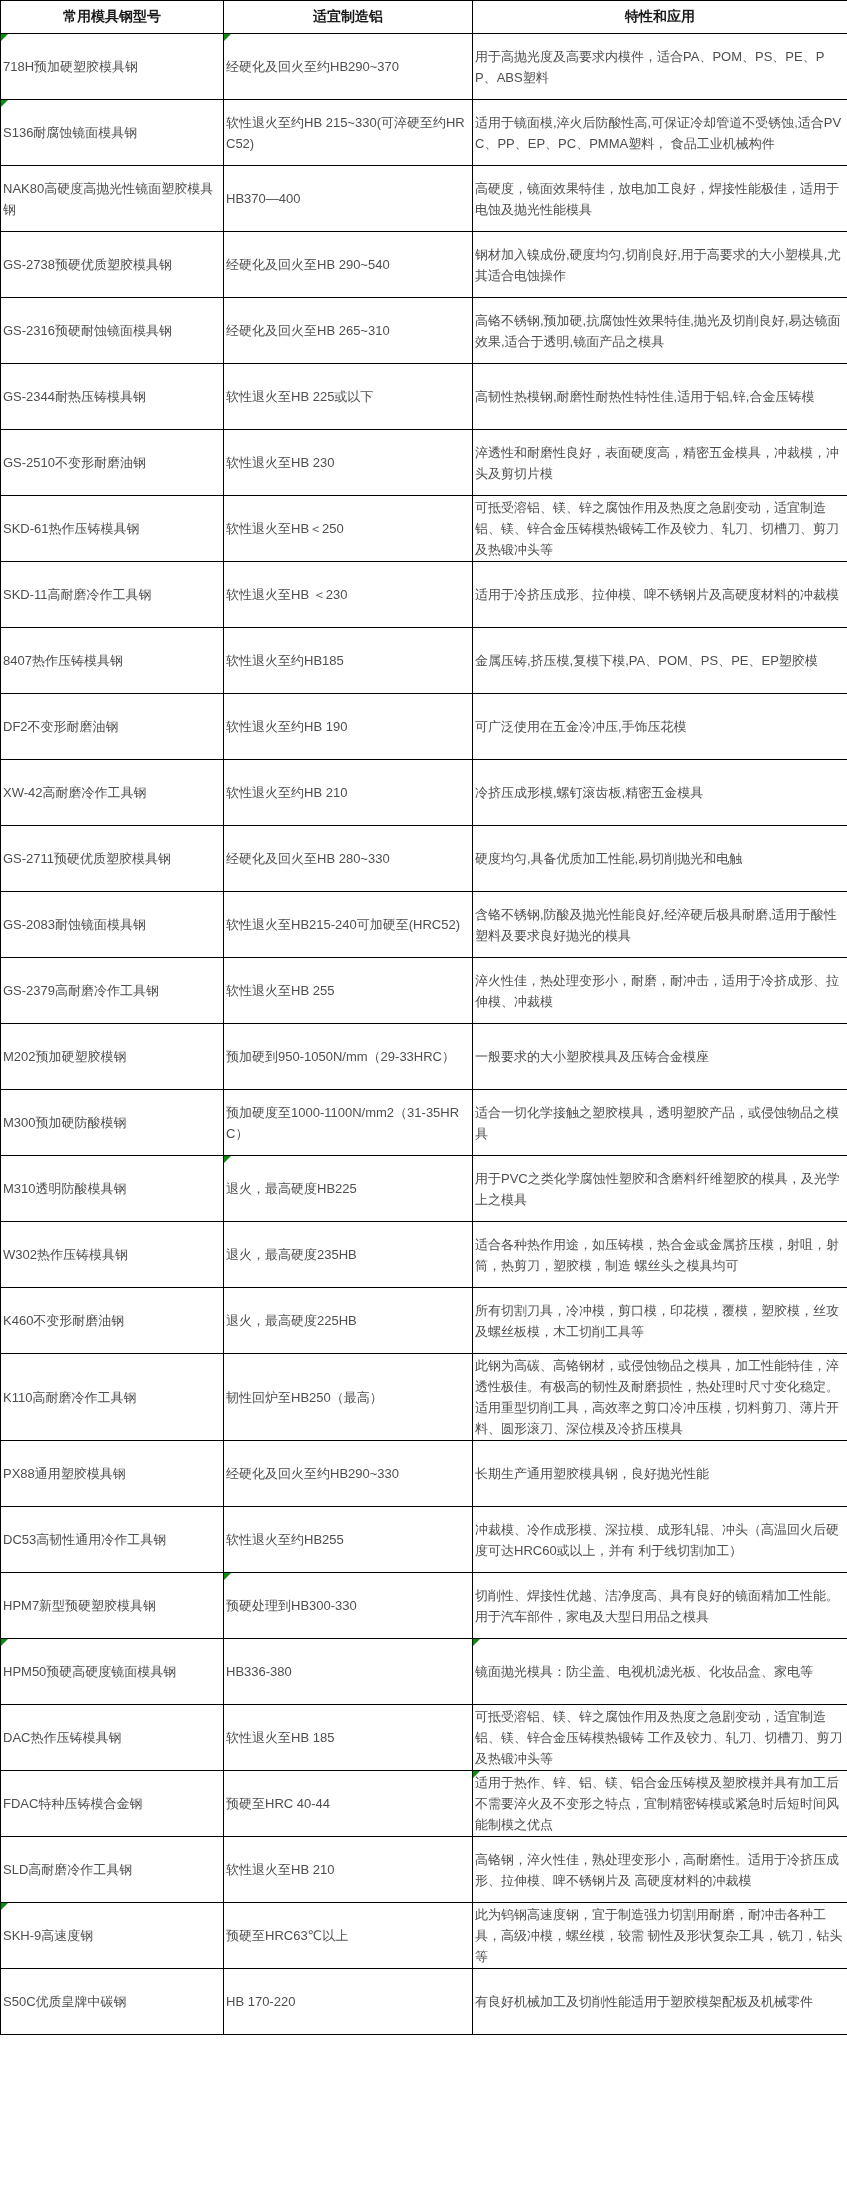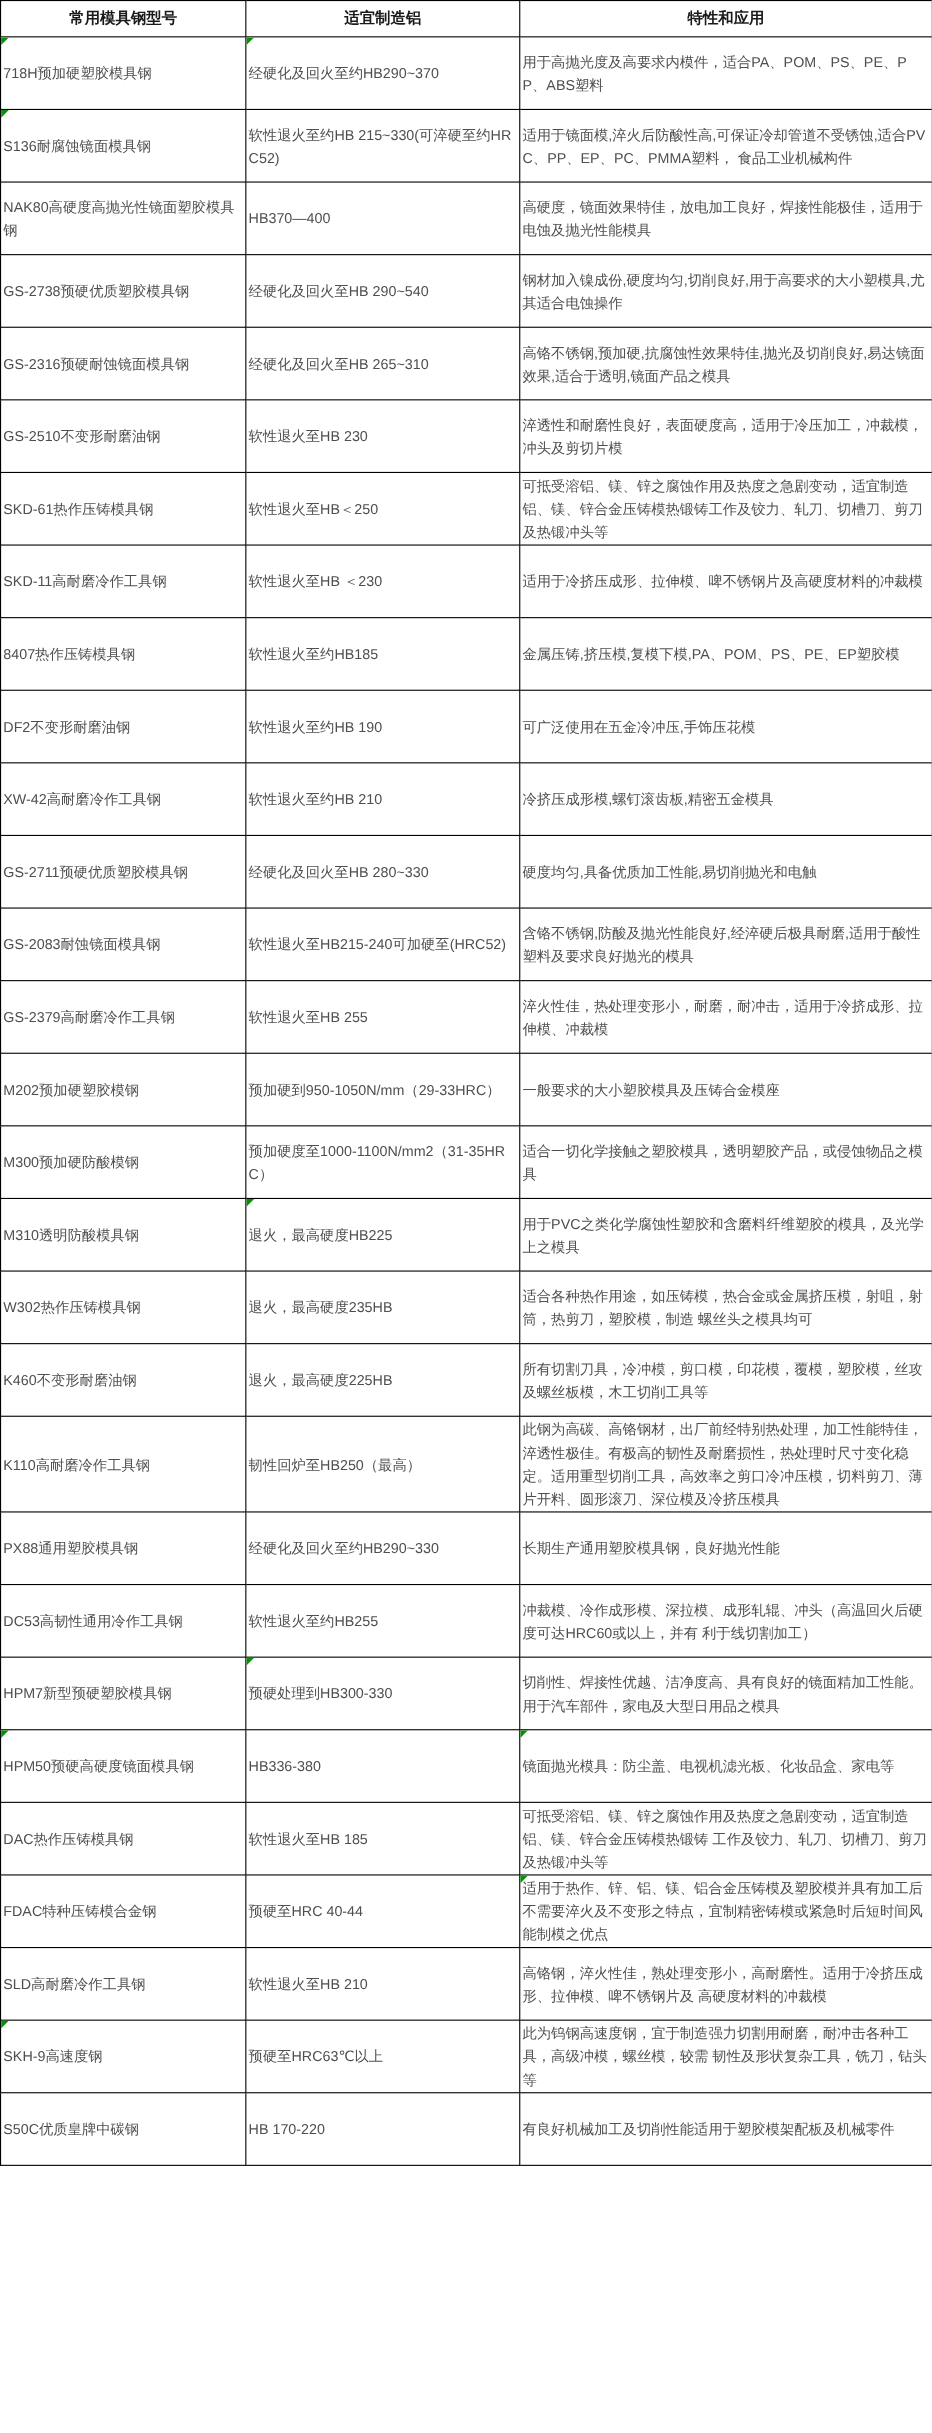--- a/index.html
+++ b/index.html
@@ -87,23 +87,28 @@
         <td><span>GS-2738预硬优质塑胶模具钢</span></td>
         <td><span>经硬化及回火至HB 290~540</span></td>
         <td><span>钢材加入镍成份,硬度均匀,切削良好,用于高要求的大小塑模具,尤其适合电蚀操作</span></td>
       </tr>
       <tr>
         <td><span>GS-2316预硬耐蚀镜面模具钢</span></td>
         <td><span>经硬化及回火至HB 265~310</span></td>
         <td><span>高铬不锈钢,预加硬,抗腐蚀性效果特佳,抛光及切削良好,易达镜面效果,适合于透明,镜面产品之模具</span></td>
       </tr>
       <tr>
+        <td><span>GS-2344耐热压铸模具钢</span></td>
+        <td><span>软性退火至HB 225或以下</span></td>
+        <td><span>高韧性热模钢,耐磨性耐热性特性佳,适用于铝,锌,合金压铸模</span></td>
+      </tr>
+      <tr>
         <td><span>GS-2510不变形耐磨油钢</span></td>
         <td><span>软性退火至HB 230</span></td>
-        <td><span>淬透性和耐磨性良好，表面硬度高，适用于冷压加工，冲裁模，冲头及剪切片模</span></td>
+        <td><span>淬透性和耐磨性良好，表面硬度高，精密五金模具，冲裁模，冲头及剪切片模</span></td>
       </tr>
       <tr>
         <td><span>SKD-61热作压铸模具钢</span></td>
         <td><span>软性退火至HB＜250</span></td>
         <td><span>可抵受溶铝、镁、锌之腐蚀作用及热度之急剧变动，适宜制造铝、镁、锌合金压铸模热锻铸工作及铰力、轧刀、切槽刀、剪刀及热锻冲头等</span></td>
       </tr>
       <tr>
         <td><span>SKD-11高耐磨冷作工具钢</span></td>
         <td><span>软性退火至HB ＜230</span></td>
         <td><span>适用于冷挤压成形、拉伸模、啤不锈钢片及高硬度材料的冲裁模</span></td>
@@ -159,21 +164,21 @@
         <td><span>适合各种热作用途，如压铸模，热合金或金属挤压模，射咀，射筒，热剪刀，塑胶模，制造  螺丝头之模具均可</span></td>
       </tr>
       <tr>
         <td><span>K460不变形耐磨油钢</span></td>
         <td><span>退火，最高硬度225HB</span></td>
         <td><span>所有切割刀具，冷冲模，剪口模，印花模，覆模，塑胶模，丝攻及螺丝板模，木工切削工具等</span></td>
       </tr>
       <tr>
         <td><span>K110高耐磨冷作工具钢</span></td>
         <td><span>韧性回炉至HB250（最高）</span></td>
-        <td><span>此钢为高碳、高铬钢材，出厂前经特别热处理，加工性能特佳，淬透性极佳。有极高的韧性及耐磨损性，热处理时尺寸变化稳定。适用重型切削工具，高效率之剪口冷冲压模，切料剪刀、薄片开料、圆形滚刀、深位模及冷挤压模具</span></td>
+        <td><span>此钢为高碳、高铬钢材，或侵蚀物品之模具，加工性能特佳，淬透性极佳。有极高的韧性及耐磨损性，热处理时尺寸变化稳定。适用重型切削工具，高效率之剪口冷冲压模，切料剪刀、薄片开料、圆形滚刀、深位模及冷挤压模具</span></td>
       </tr>
       <tr>
         <td><span>PX88通用塑胶模具钢</span></td>
         <td><span>经硬化及回火至约HB290~330</span></td>
         <td><span>长期生产通用塑胶模具钢，良好抛光性能</span></td>
       </tr>
       <tr>
         <td><span>DC53高韧性通用冷作工具钢</span></td>
         <td><span>软性退火至约HB255</span></td>
         <td><span>冲裁模、冷作成形模、深拉模、成形轧辊、冲头（高温回火后硬度可达HRC60或以上，并有  利于线切割加工）</span></td>

